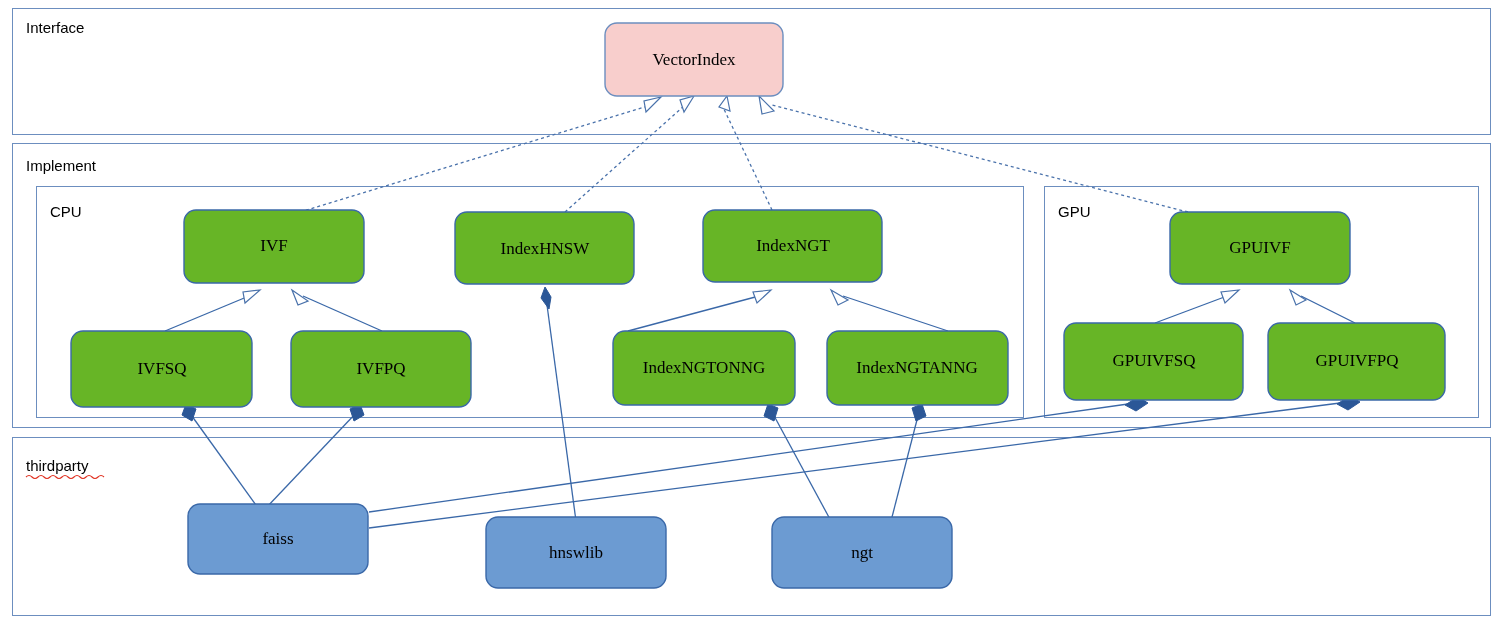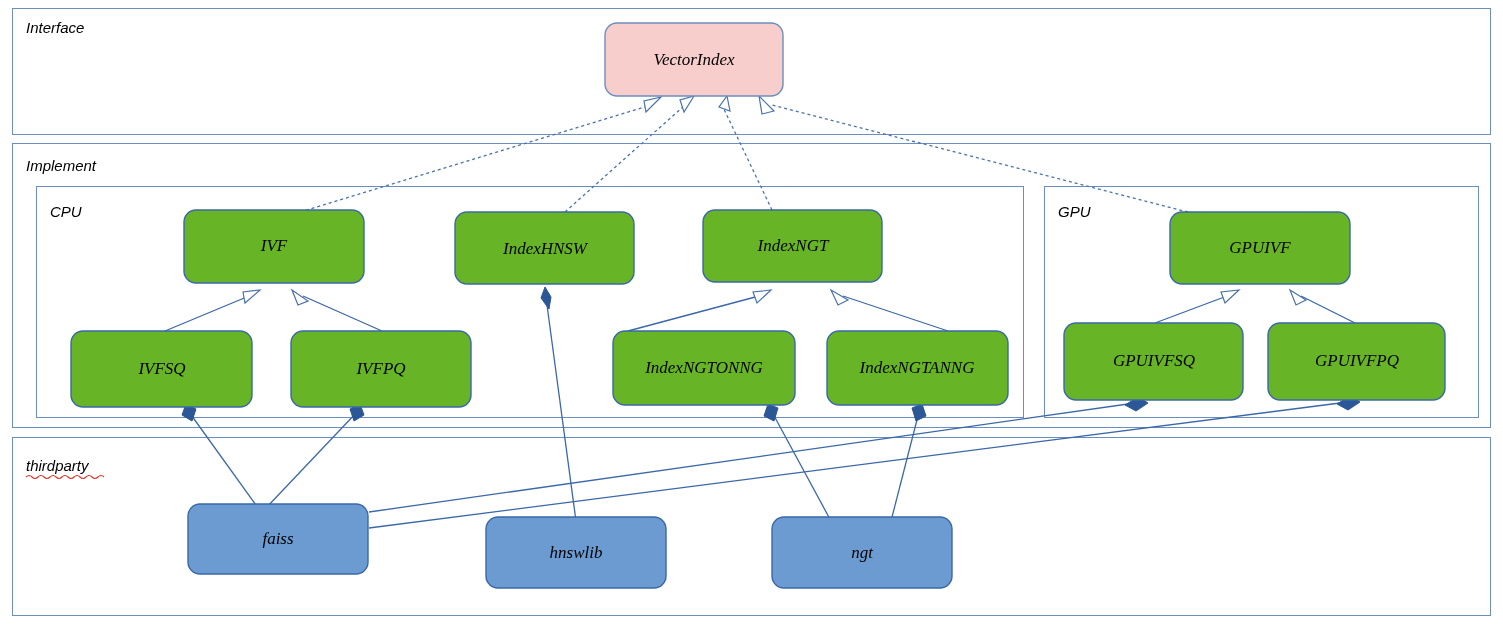--- a/index.html
+++ b/index.html
@@ -10,21 +10,20 @@
   body {
     width: 1503px;
     height: 628px;
     font-family: "Liberation Sans", sans-serif;
     overflow: hidden;
   }
   #diagram-root {
     position: relative;
     width: 1503px;
     height: 628px;
-    font-style: italic;
   }
   svg.diagram {
     display: block;
     width: 1503px;
     height: 628px;
   }
   .group-rect {
     fill: #ffffff;
     stroke: #6c8ebf;
     stroke-width: 1;

